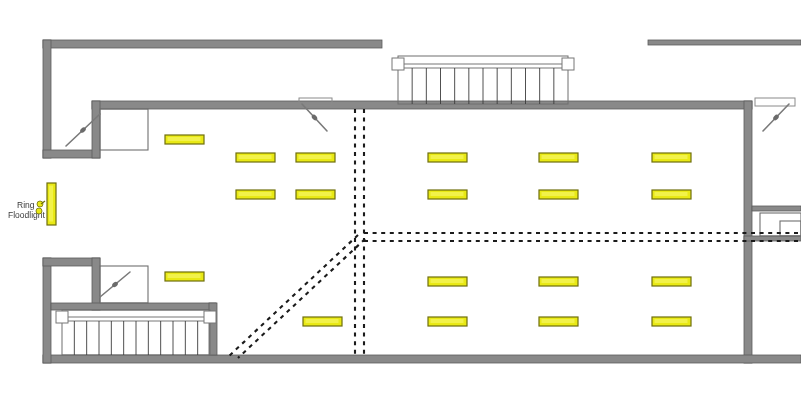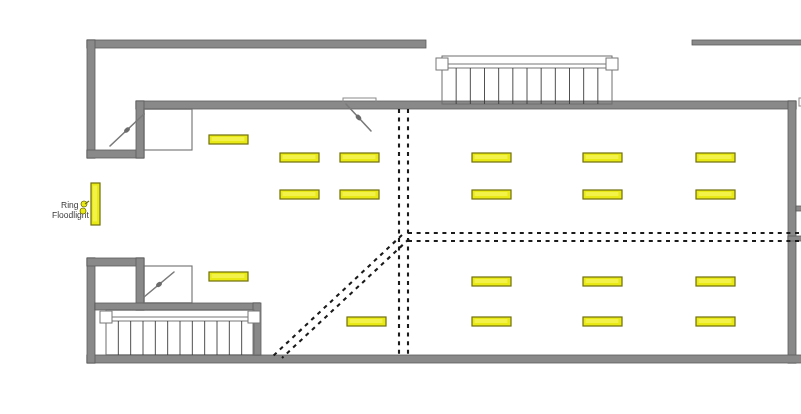--- a/index.html
+++ b/index.html
@@ -12,21 +12,20 @@
     height: 414px;
     font-family: "Liberation Sans", sans-serif;
     overflow: hidden;
     position: relative;
   }
   #floorplan-root {
     position: absolute;
     left: 0; top: 0;
     width: 746px;
     height: 414px;
-    padding-left: 44px;
   }
   svg.plan {
     display: block;
     width: 801px;
     height: 414px;
     background: #ffffff;
   }
   .wall { fill: #898989; stroke: #5c5c5c; stroke-width: 0.8; }
   .stair-tread { stroke: #3c3c3c; stroke-width: 0.9; fill: none; }
   .stair-outline { fill: none; stroke: #6f6f6f; stroke-width: 1; }

